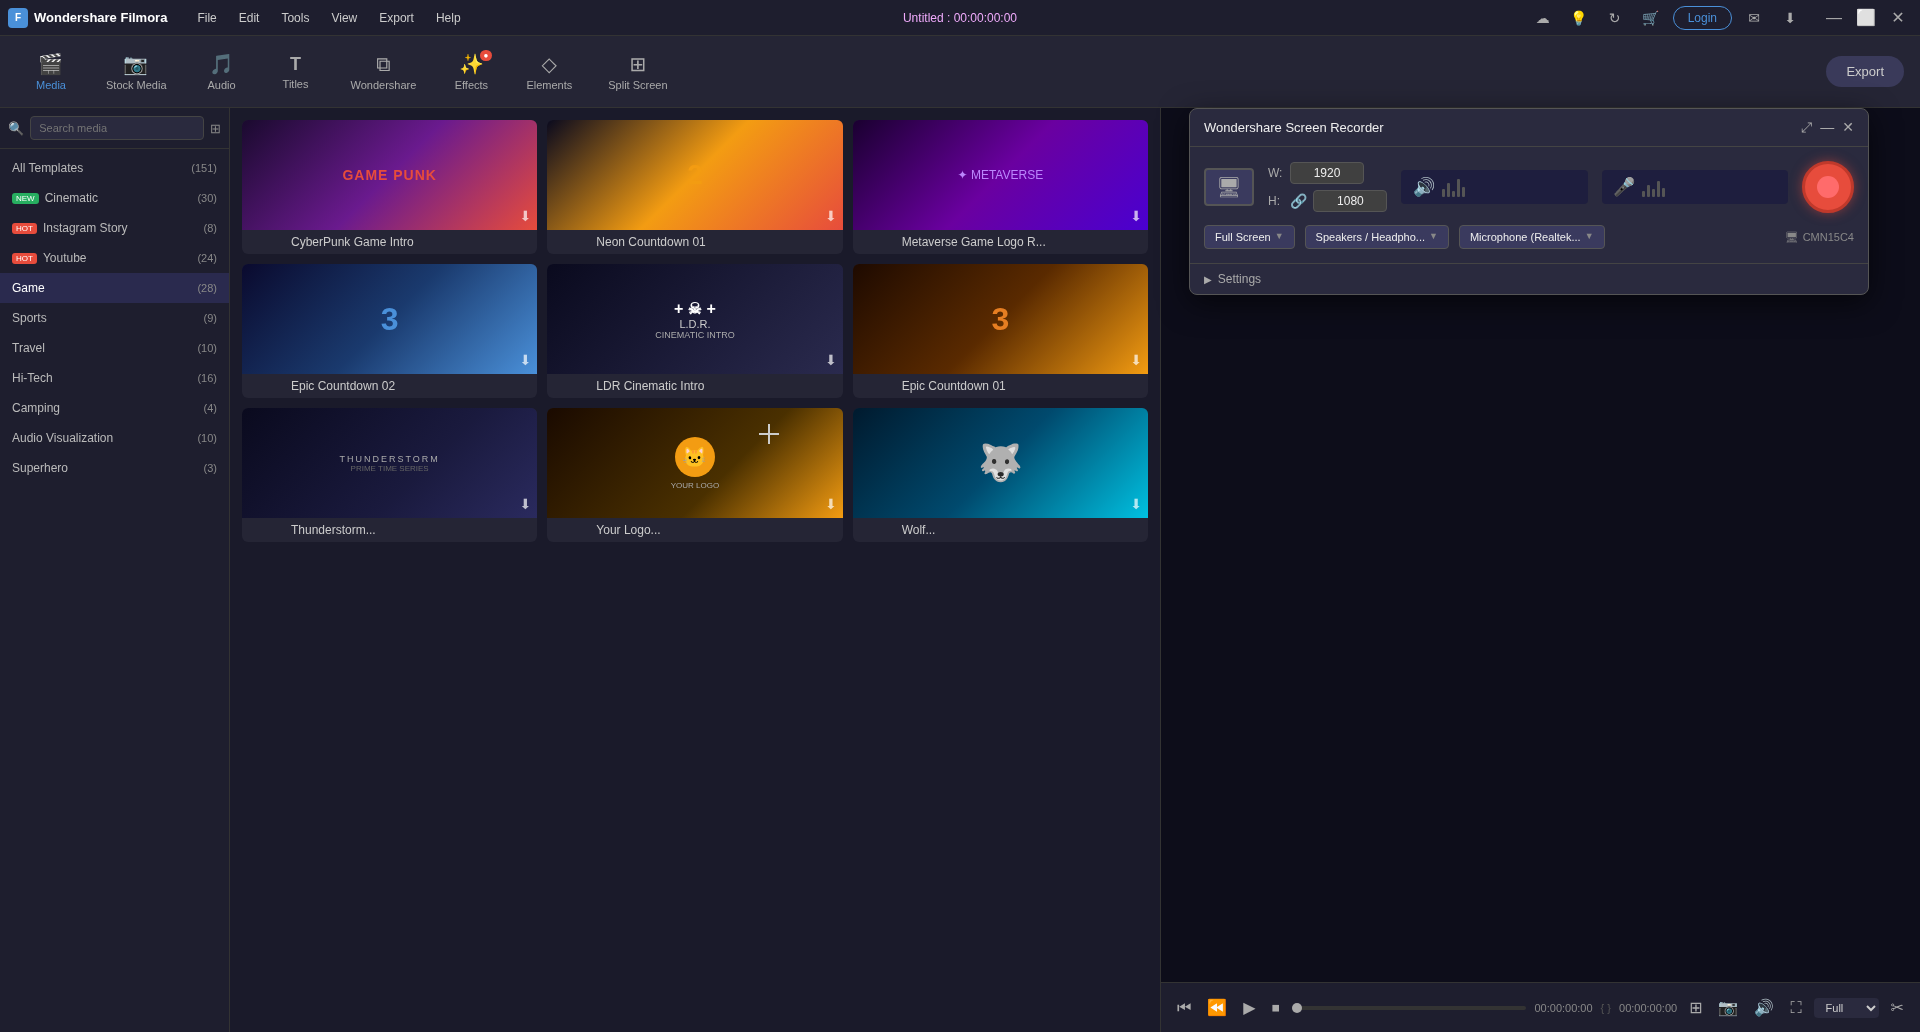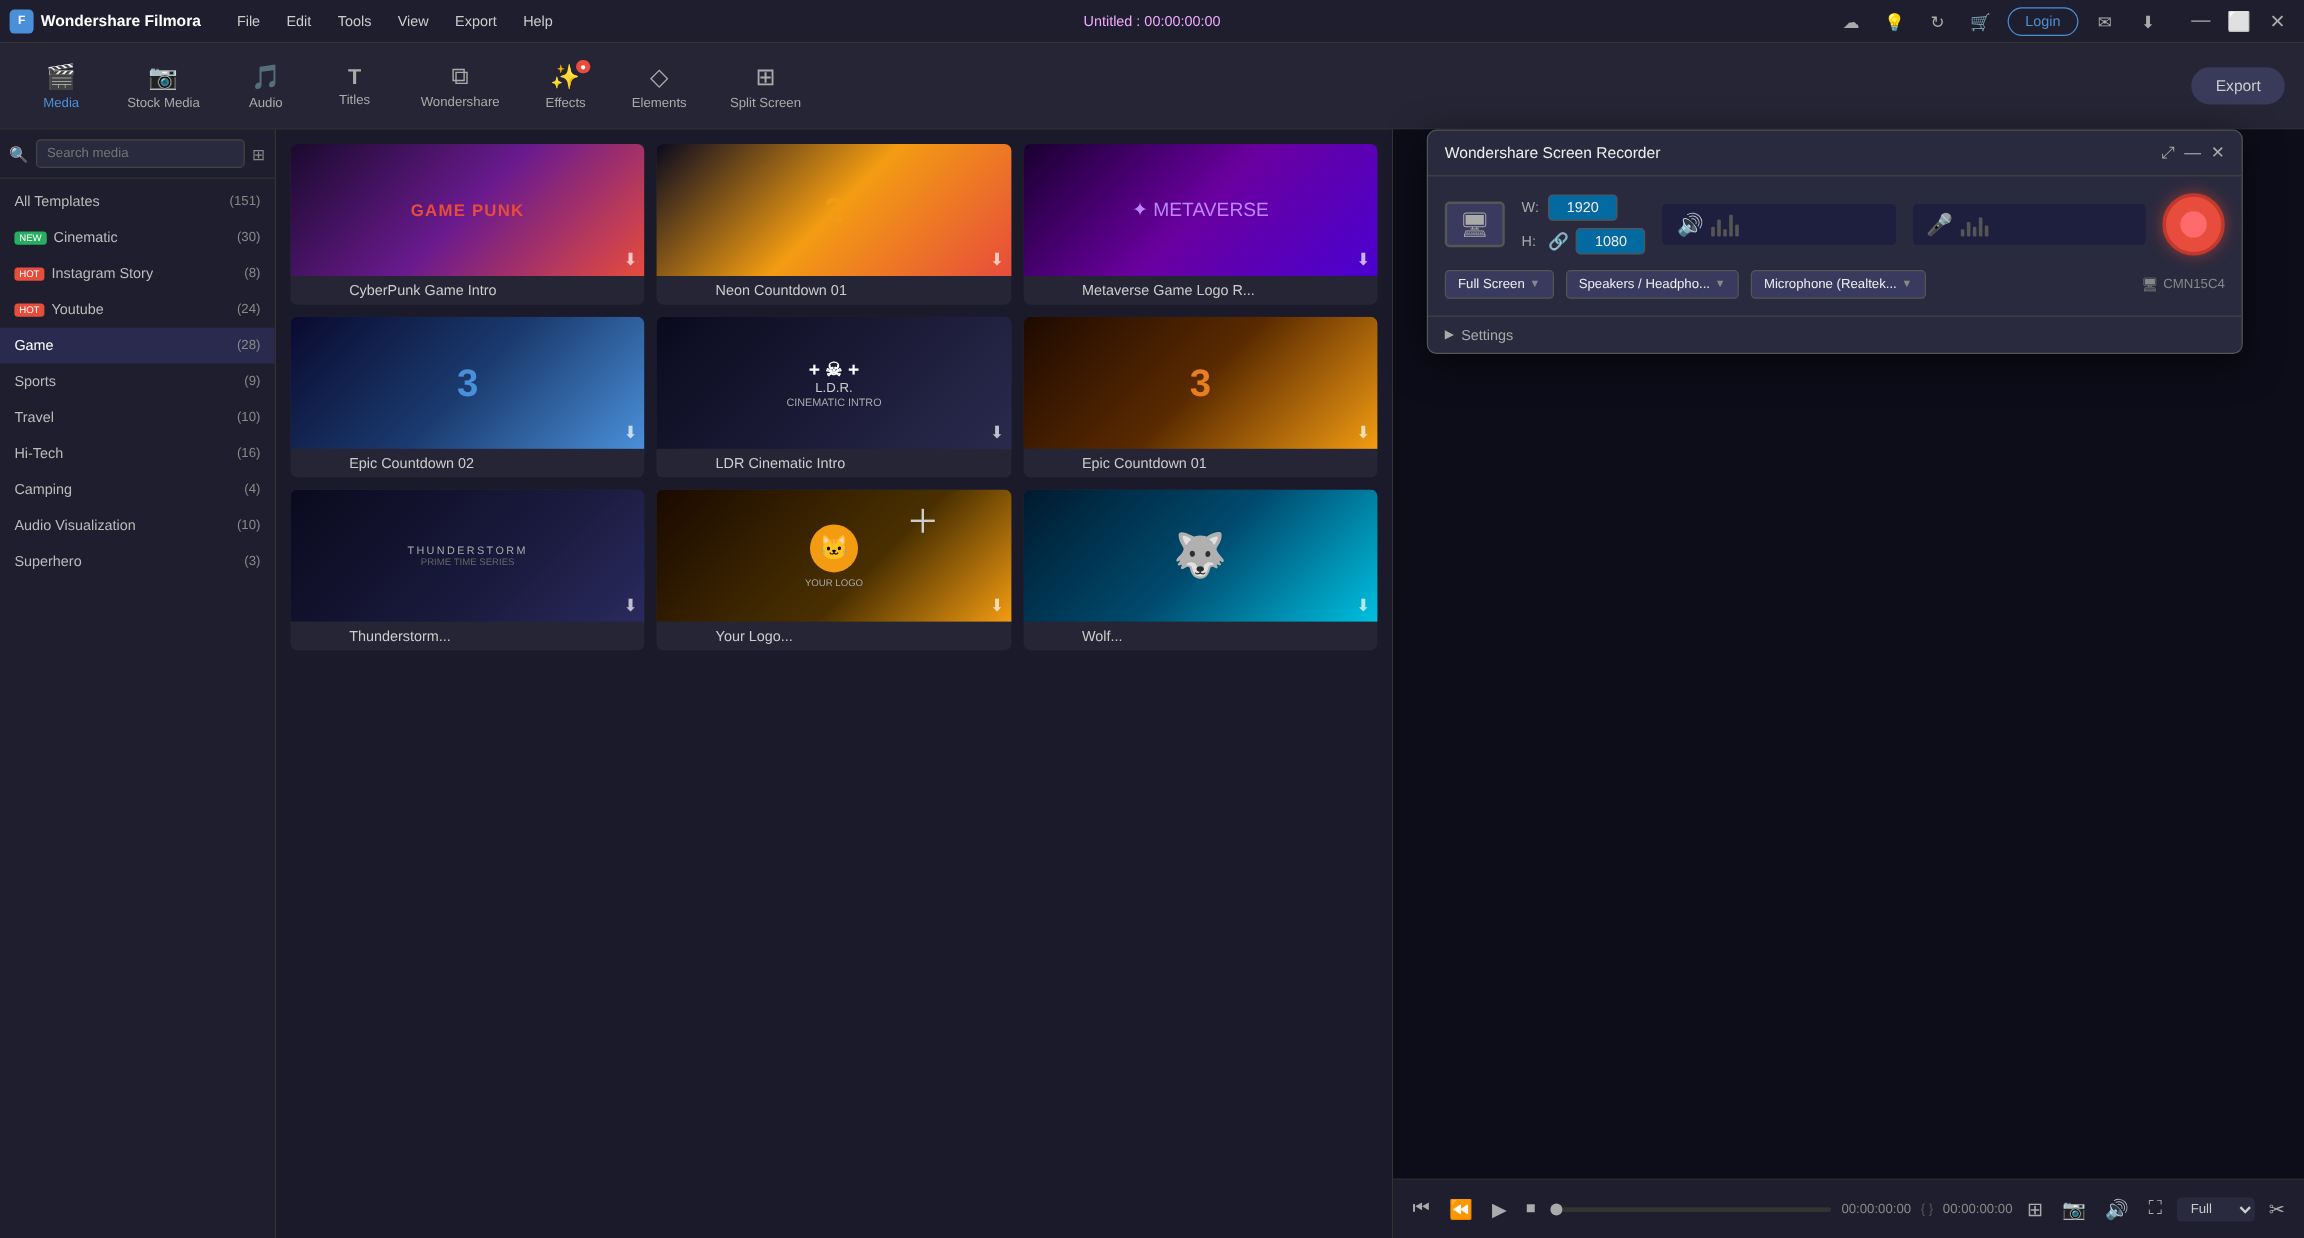--- a/index.html
+++ b/index.html
@@ -215,26 +215,26 @@
     }
     .rec-dimension {
       display: flex;
       flex-direction: column;
       gap: 6px;
       flex: 1;
     }
     .rec-dim-row { display: flex; align-items: center; gap: 6px; }
     .rec-dim-row .dim-label { color: #aaa; font-size: 12px; width: 16px; }
     .rec-dim-row input {
-      background: #0369a1;
+      background: #404040;
       border: 1px solid #555;
       color: #eee;
       padding: 3px 8px;
       border-radius: 4px;
-      width: 58px;
+      width: 74px;
       font-size: 12px;
       text-align: center;
     }
     .rec-lock { color: #aaa; font-size: 14px; cursor: pointer; }
     .rec-audio-section {
       display: flex; align-items: center; gap: 6px;
       background: #1e1e3e; border-radius: 4px; padding: 6px 12px;
       flex: 2;
     }
     .rec-audio-icon { font-size: 18px; color: #aaa; }
@@ -307,21 +307,21 @@
     }
     .cursor-cross::before, .cursor-cross::after {
       content: '';
       position: absolute;
       background: #ccc;
     }
     .cursor-cross::before { width: 2px; height: 20px; left: 13px; top: 4px; }
     .cursor-cross::after { width: 20px; height: 2px; top: 13px; left: 4px; }
     .cyberpunk-text { color: #e74c3c; font-size: 14px; font-weight: 900; letter-spacing: 1px; }
     .neon-text { color: #f39c12; font-size: 28px; font-weight: 900; }
-    .metaverse-text { color: #bb86fc; font-size: 16px; }
+    .metaverse-text { color: #bb86fc; font-size: 12px; }
     .epic2-text { color: #4a90d9; font-size: 32px; font-weight: 900; }
     .epic1-text { color: #e67e22; font-size: 32px; font-weight: 900; }
   </style>
 </head>
 <body>
 
 <div id="titlebar">
   <div class="app-logo">
     <div class="logo-icon">F</div>
     <span>Wondershare Filmora</span>

